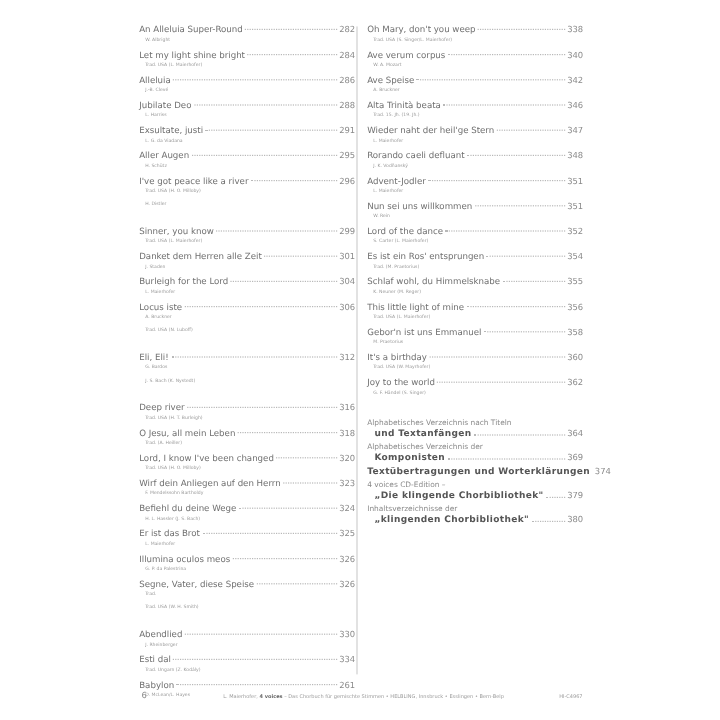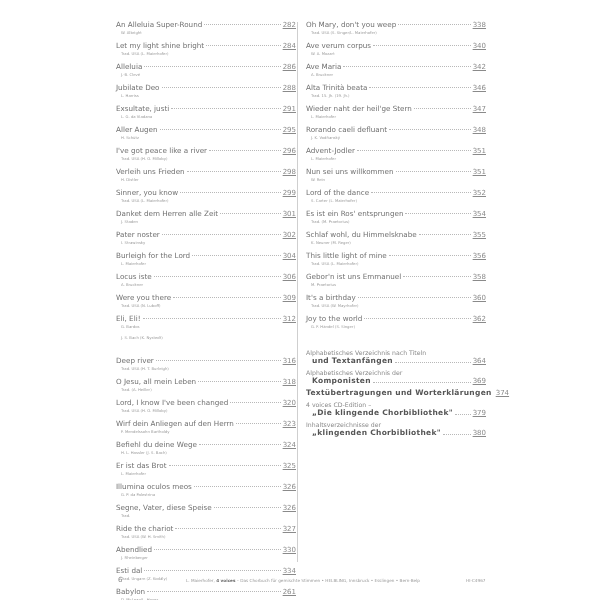--- a/index.html
+++ b/index.html
@@ -6,21 +6,21 @@
   body { width:600px; height:600px; background:#ffffff; position:relative; overflow:hidden;
          font-family:"DejaVu Sans", sans-serif; color:#6a6a6a; }
   .col { position:absolute; top:20px; width:180px; }
   #col-left { left:116px; }
   #col-right { left:306px; }
   .divider { position:absolute; left:297px; top:22px; width:1px; height:540px; background:#cfcfcf; }
   .entry { position:relative; height:21px; }
   .title-line { display:flex; align-items:baseline; font-size:7.2px; line-height:9px; color:#707070; white-space:nowrap; }
   .title-line .t { flex:0 0 auto; }
   .title-line .dots { flex:1 1 auto; border-bottom:1px dotted #b8b8b8; margin:0 2px; transform:translateY(-2px); }
-  .title-line .p { flex:0 0 auto; font-size:7px; color:#8a8a8a;text-decoration:underline; }
+  .title-line .p { flex:0 0 auto; font-size:7px; color:#8a8a8a; }
   .composer { font-size:3.8px; line-height:5px; color:#9a9a9a; padding-left:5px; white-space:nowrap; }
   .section { margin-top:14px; }
   .section .title-line .t { font-weight:bold; font-size:7.5px; color:#555; letter-spacing:0.3px; }
   .app-entry { margin-top:3px; margin-bottom:4px; }
   .app-entry .l1 { font-size:6.2px; line-height:8px; color:#8a8a8a; white-space:nowrap; }
   .app-entry .title-line { font-size:6.2px; line-height:8px; color:#8a8a8a;align-items:flex-end; }
   .app-entry .title-line .t.indent { padding-left:6px; }
   .footer { position:absolute; top:578px; left:0; width:600px; height:12px; font-size:4.2px; color:#9a9a9a; }
   .footer .pn { position:absolute; left:118px; top:-2px; font-size:7px; color:#888; }
   .footer .cred { position:absolute; left:186px; top:0; white-space:nowrap; }
@@ -83,73 +83,55 @@
     </div>
     <div class="entry">
       <div class="title-line">
         <span class="t">I've got peace like a river</span>
         <span class="dots"></span>
         <span class="p">296</span>
       </div>
       <div class="composer">Trad. USA (H. O. Milloby)</div>
     </div>
     <div class="entry">
-      <div class="title-line">
-        <span class="t">Verleih uns Frieden</span>
-        <span class="dots"></span>
-        <span class="p">298</span>
-      </div>
       <div class="composer">H. Distler</div>
     </div>
     <div class="entry">
       <div class="title-line">
         <span class="t">Sinner, you know</span>
         <span class="dots"></span>
         <span class="p">299</span>
       </div>
       <div class="composer">Trad. USA (L. Maierhofer)</div>
     </div>
     <div class="entry">
       <div class="title-line">
         <span class="t">Danket dem Herren alle Zeit</span>
         <span class="dots"></span>
         <span class="p">301</span>
       </div>
       <div class="composer">J. Staden</div>
     </div>
     <div class="entry">
       <div class="title-line">
-        <span class="t">Pater noster</span>
-        <span class="dots"></span>
-        <span class="p">302</span>
-      </div>
-      <div class="composer">I. Strawinsky</div>
-    </div>
-    <div class="entry">
-      <div class="title-line">
         <span class="t">Burleigh for the Lord</span>
         <span class="dots"></span>
         <span class="p">304</span>
       </div>
       <div class="composer">L. Maierhofer</div>
     </div>
     <div class="entry">
       <div class="title-line">
         <span class="t">Locus iste</span>
         <span class="dots"></span>
         <span class="p">306</span>
       </div>
       <div class="composer">A. Bruckner</div>
     </div>
     <div class="entry">
-      <div class="title-line">
-        <span class="t">Were you there</span>
-        <span class="dots"></span>
-        <span class="p">309</span>
-      </div>
       <div class="composer">Trad. USA (N. Luboff)</div>
     </div>
     <div class="entry">
       <div class="title-line">
         <span class="t">Eli, Eli!</span>
         <span class="dots"></span>
         <span class="p">312</span>
       </div>
       <div class="composer">G. Bardos</div>
     </div>
@@ -214,25 +196,20 @@
     </div>
     <div class="entry">
       <div class="title-line">
         <span class="t">Segne, Vater, diese Speise</span>
         <span class="dots"></span>
         <span class="p">326</span>
       </div>
       <div class="composer">Trad.</div>
     </div>
     <div class="entry">
-      <div class="title-line">
-        <span class="t">Ride the chariot</span>
-        <span class="dots"></span>
-        <span class="p">327</span>
-      </div>
       <div class="composer">Trad. USA (W. H. Smith)</div>
     </div>
     <div class="entry">
       <div class="title-line">
         <span class="t">Abendlied</span>
         <span class="dots"></span>
         <span class="p">330</span>
       </div>
       <div class="composer">J. Rheinberger</div>
     </div>
@@ -267,21 +244,21 @@
       <div class="entry">
         <div class="title-line">
           <span class="t">Ave verum corpus</span>
           <span class="dots"></span>
           <span class="p">340</span>
         </div>
         <div class="composer">W. A. Mozart</div>
       </div>
       <div class="entry">
         <div class="title-line">
-          <span class="t">Ave Maria</span>
+          <span class="t">Ave Speise</span>
           <span class="dots"></span>
           <span class="p">342</span>
         </div>
         <div class="composer">A. Bruckner</div>
       </div>
       <div class="entry">
         <div class="title-line">
           <span class="t">Alta Trinità beata</span>
           <span class="dots"></span>
           <span class="p">346</span>

